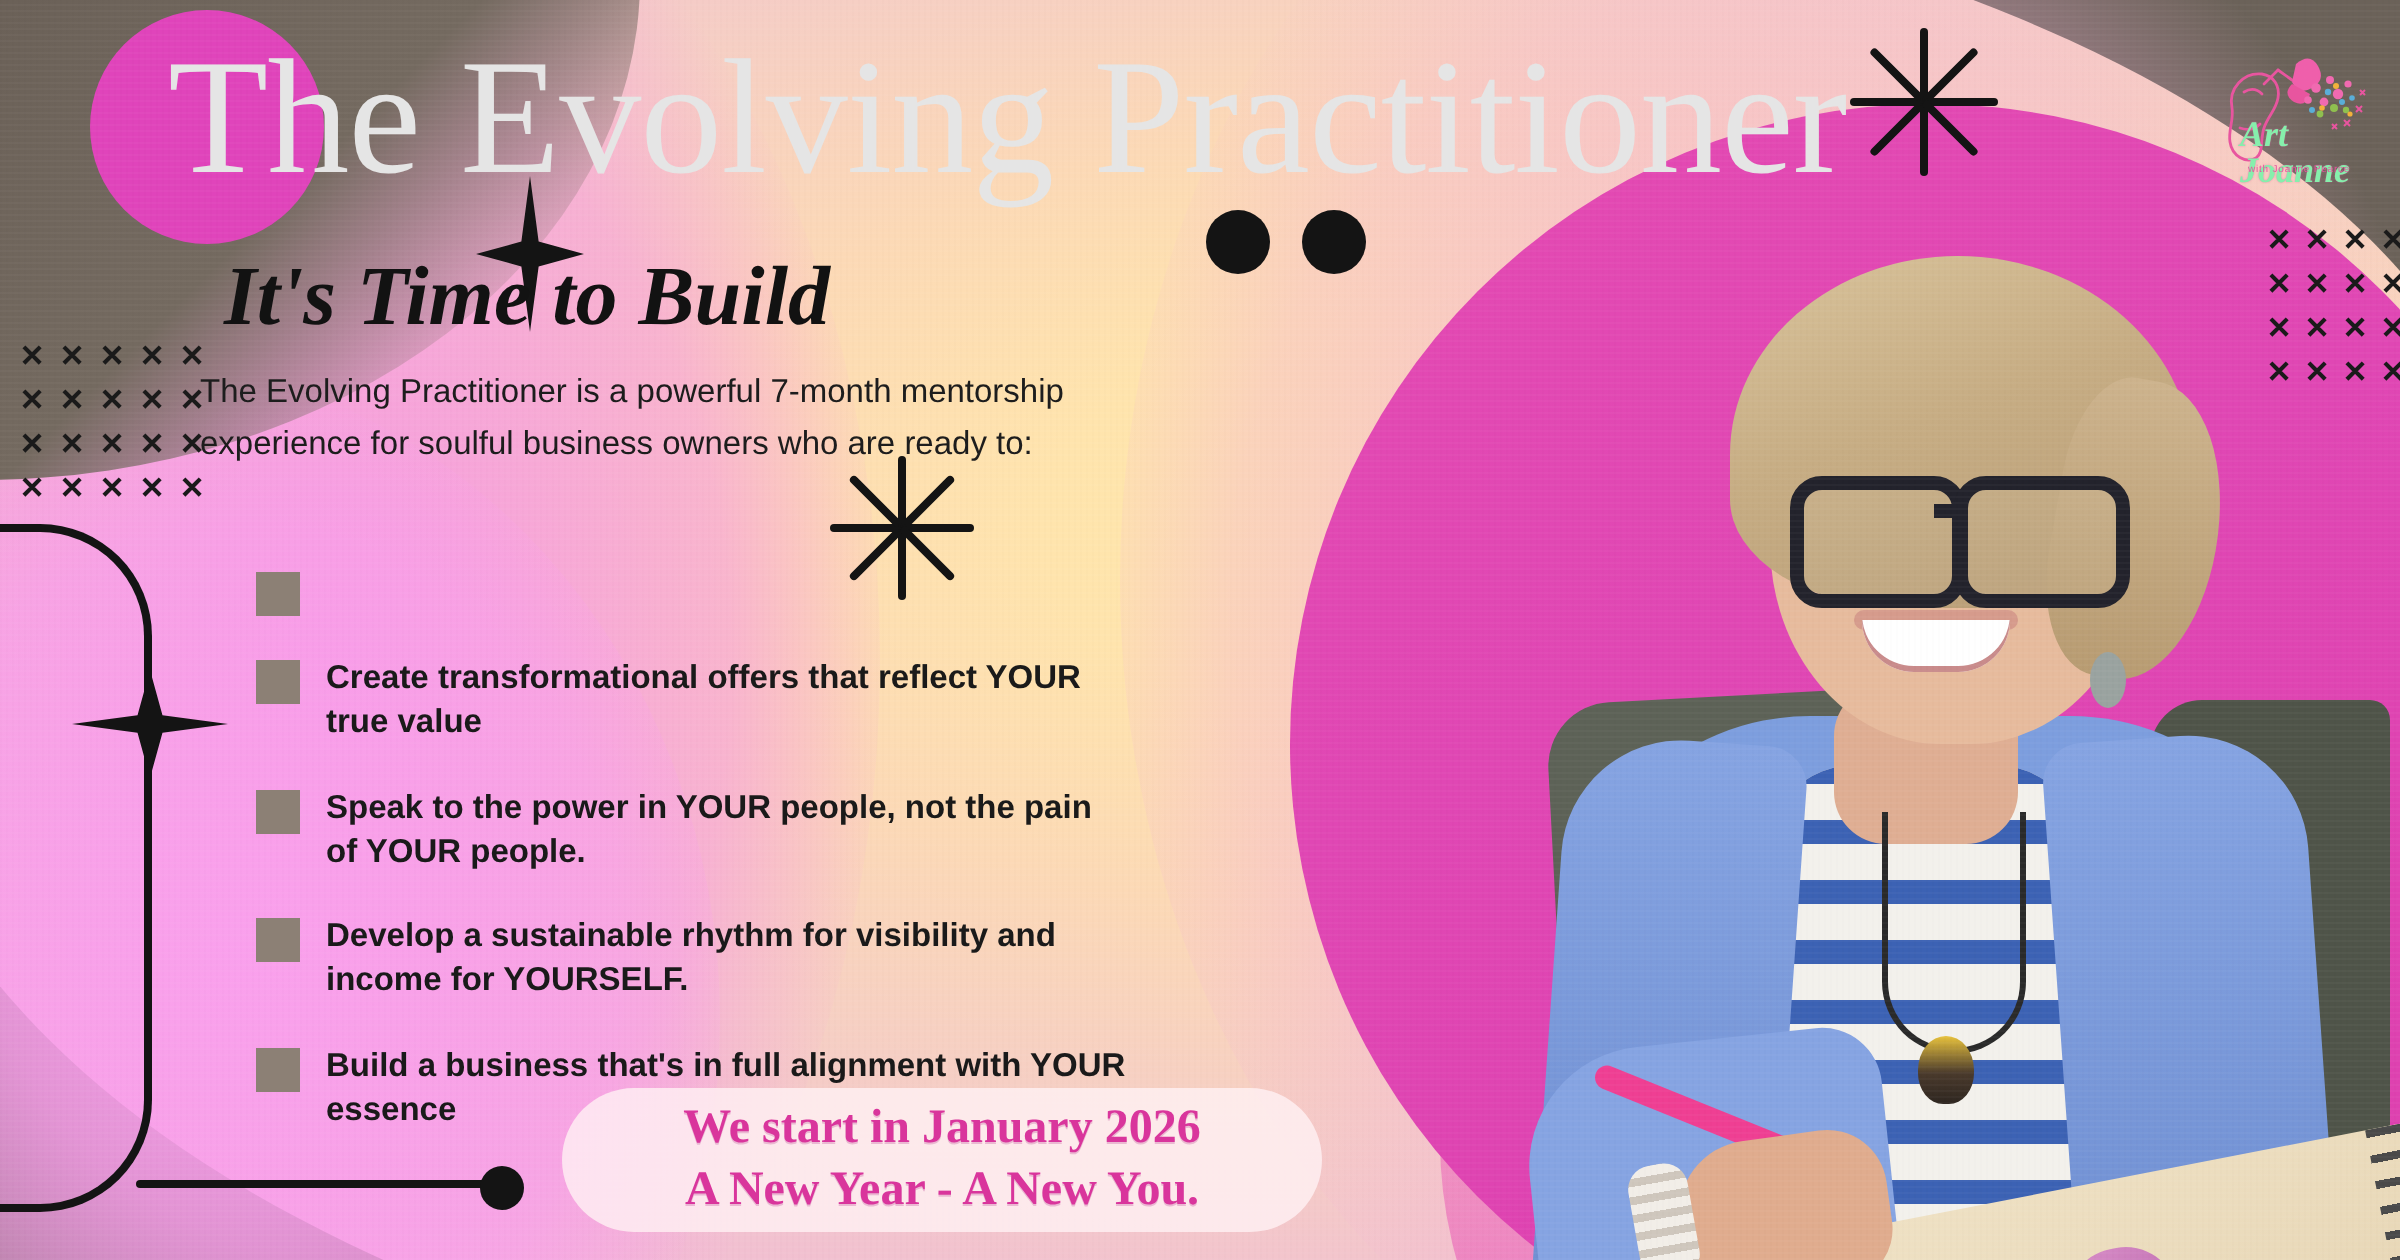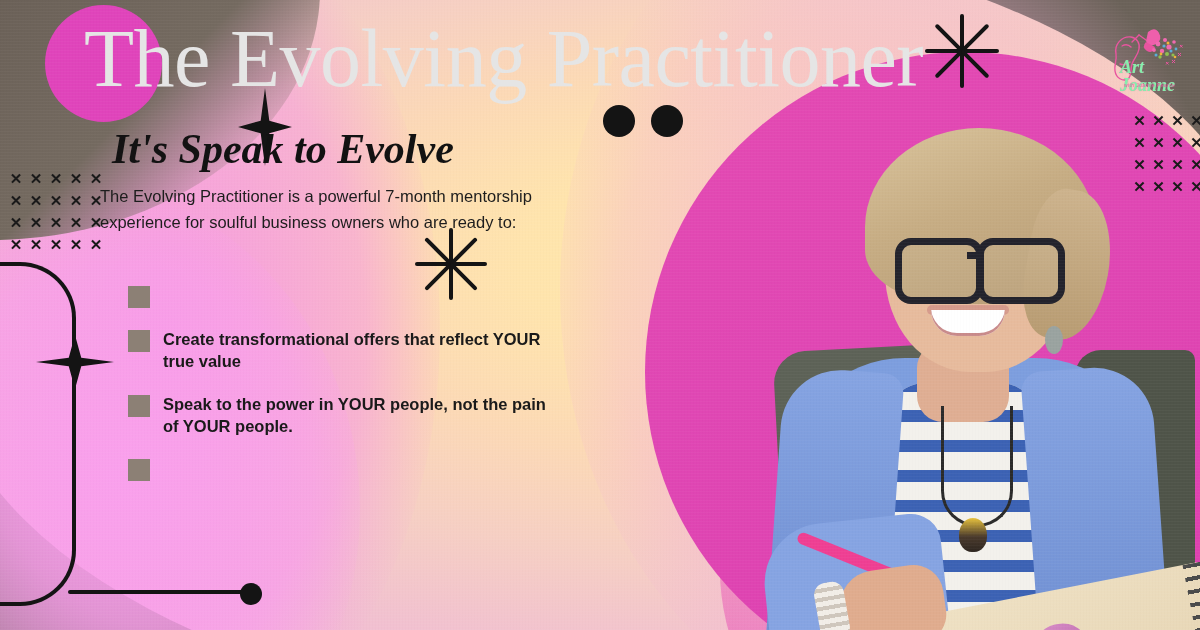--- a/index.html
+++ b/index.html
@@ -433,40 +433,49 @@
   <div class="sparkle4" id="sparkle-line"></div>
 
   <div class="dot" id="dot-1"></div>
   <div class="dot" id="dot-2"></div>
 
   <div class="line-path"></div>
   <div class="line-tail"></div>
   <div class="dot" id="dot-line-end"></div>
 
   <div class="title">The Evolving Practitioner</div>
-  <div class="subtitle">It's Speak to Evolve</div>
+  <div class="subtitle">It's Time to Build</div>
   <div class="intro">The Evolving Practitioner is a powerful 7-month mentorship experience for soulful business owners who are ready to:</div>
 
   <div class="bullets">
     <div class="bullet">
       <span class="mark"></span>
     </div>
     <div class="bullet">
       <span class="mark"></span>
       <span class="btext">Create transformational offers that reflect YOUR true value</span>
     </div>
     <div class="bullet">
       <span class="mark"></span>
       <span class="btext">Speak to the power in YOUR people, not the pain of YOUR people.</span>
     </div>
     <div class="bullet">
       <span class="mark"></span>
+      <span class="btext">Develop a sustainable rhythm for visibility and income for YOURSELF.</span>
+    </div>
+    <div class="bullet">
+      <span class="mark"></span>
+      <span class="btext">Build a business that's in full alignment with YOUR essence</span>
     </div>
   </div>
 
+  <div class="cta">
+    <div>We start in January 2026</div>
+    <div>A New Year - A New You.</div>
+  </div>
 
   <div class="logo">
     <svg width="82" height="66" viewBox="0 0 82 66">
       <g fill="none" stroke="#e8559f" stroke-width="1.4" stroke-linecap="round">
         <path d="M10 30 C8 20, 16 12, 25 13 C31 14, 34 19, 33 25 C32 31, 28 34, 26 40 C24 46, 26 52, 22 55 C17 58, 10 54, 9 47 C8 41, 11 36, 10 30 Z"></path>
         <path d="M16 22 q5 -3 9 1"></path>
         <path d="M14 40 q6 2 10 -2"></path>
         <path d="M26 18 L33 11"></path>
         <path d="M33 11 L40 16"></path>
       </g>

